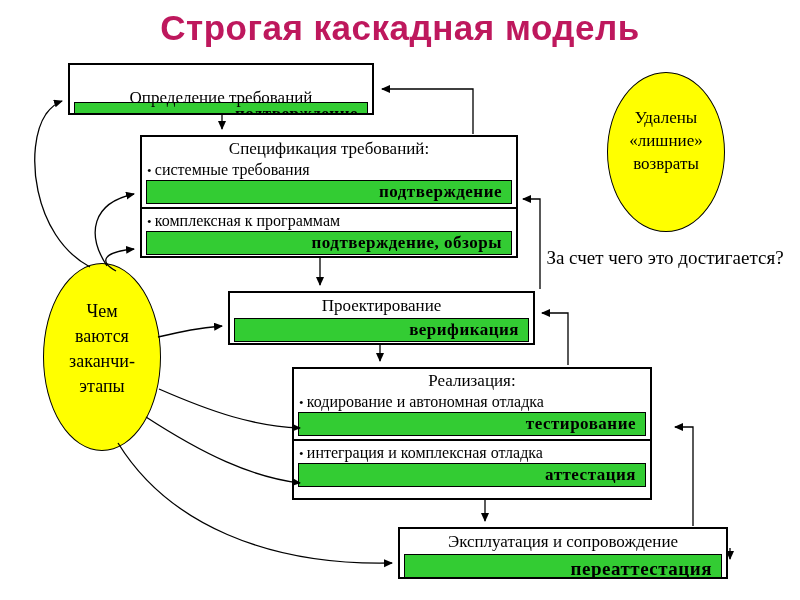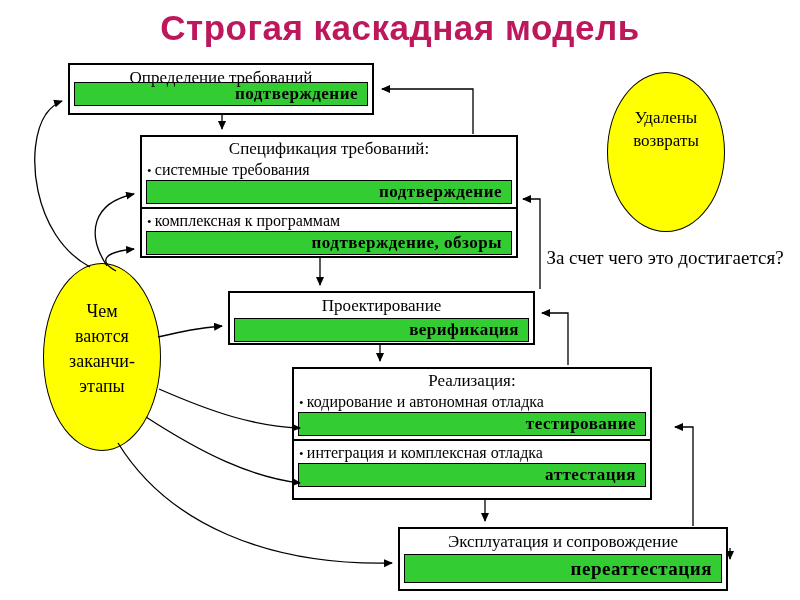--- a/index.html
+++ b/index.html
@@ -22,22 +22,22 @@
   .bar {
     background:#33CC33; border:1px solid #000; margin:0 4px 3px 4px;
     text-align:right; font-weight:bold; font-size:17px; letter-spacing:0.5px;
     padding-right:9px; height:22px; line-height:22px; box-sizing:content-box;
   }
   .bar.tall { height:27px; line-height:27px; font-size:19px; }
   #stage-1 { left:68px;  top:63px;  width:306px; height:52px;  }
   #stage-2 { left:140px; top:135px; width:378px; height:123px; }
   #stage-3 { left:228px; top:291px; width:307px; height:54px;  }
   #stage-4 { left:292px; top:367px; width:360px; height:133px; }
-  #stage-5 { left:398px; top:527px; width:330px; height:64px;  }
-  #stage-1 .stage-header { height:17px; line-height:25px; }
+  #stage-5 { left:398px; top:527px; width:330px; height:52px;  }
+  #stage-1 .stage-header { height:17px; line-height:25px;margin-top:20px; }
   #stage-3 .stage-header { height:25px; line-height:25px; }
   #stage-5 .stage-header { height:25px; line-height:25px; }
   .ellipse {
     position:absolute; background:#FFFF00; border:1px solid #000; border-radius:50%;
     text-align:center; box-sizing:border-box;
   }
   #right-ellipse { left:607px; top:72px;  width:118px; height:160px; padding-top:33px; font-size:17px; line-height:23px; }
   #left-ellipse  { left:43px;  top:263px; width:118px; height:188px; padding-top:35px; font-size:18px; line-height:25px; }
   #question-text { position:absolute; left:535px; top:247px; width:260px; text-align:center; font-size:19px; }
   #arrow-layer { position:absolute; left:0; top:0; width:800px; height:600px; pointer-events:none; }
@@ -76,20 +76,21 @@
     <div class="bar">аттестация</div>
   </div>
 
   <div class="stage" id="stage-5">
     <div class="stage-header">Эксплуатация и сопровождение</div>
     <div class="bar tall">переаттестация</div>
   </div>
 
   <div class="ellipse" id="right-ellipse">
     <div>Удалены</div>
+    <div>«лишние»</div>
     <div>возвраты</div>
   </div>
 
   <div class="ellipse" id="left-ellipse">
     <div>Чем</div>
     <div>ваются</div>
     <div>заканчи-</div>
     <div>этапы</div>
   </div>
 

